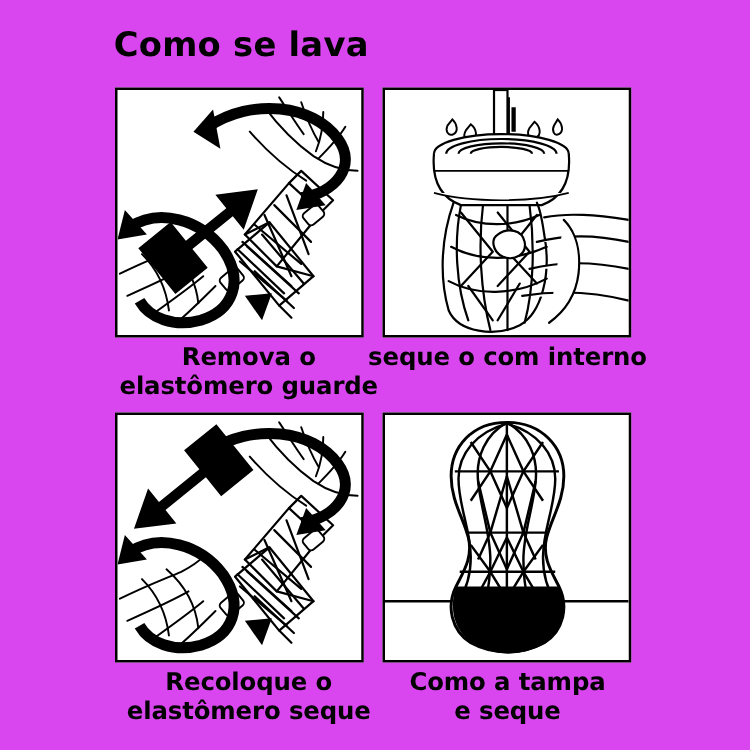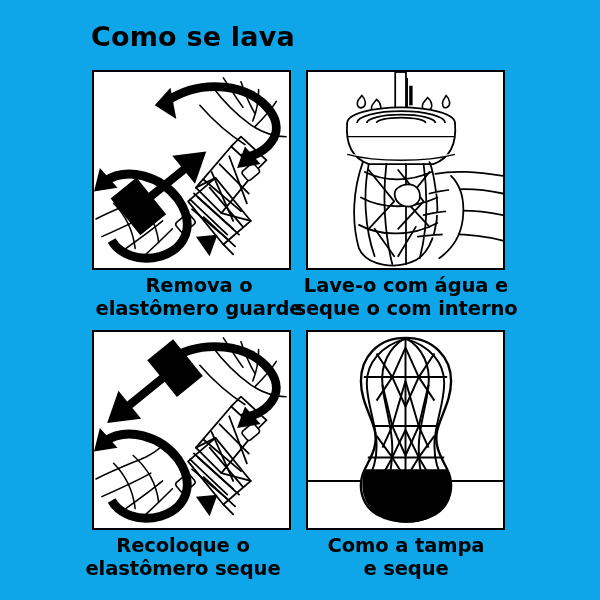--- a/index.html
+++ b/index.html
@@ -13,21 +13,21 @@
     font-family: "DejaVu Sans", sans-serif;
     color: #000000;
     overflow: hidden;
     position: relative;
   }
   #page {
     position: absolute;
     left: 0; top: 0;
     width: 600px;
     height: 600px;
-    background: #0ea5e9;
+    background: #d946ef;
   }
   #title {
     position: absolute;
     left: 91px;
     top: 20px;
     font-size: 27px;
     font-weight: bold;
     letter-spacing: 0.2px;
     line-height: 34px;
     white-space: nowrap;
@@ -52,21 +52,21 @@
     position: absolute;
     width: 250px;
     text-align: center;
     font-size: 19.5px;
     font-weight: bold;
     line-height: 23px;
     letter-spacing: -0.1px;
   }
   #caption-1 { left: 74px;  top: 274px; }
   #caption-2 { left: 281px; top: 274px; }
-  #caption-3 { left: 58px;  top: 534px; }
+  #caption-3 { left: 74px;  top: 534px; }
   #caption-4 { left: 281px; top: 534px; }
   .caption .line { display: block; white-space: nowrap; }
 </style>
 </head>
 <body>
 
 <div id="page">
 
   <div id="title">Como se lava</div>
 
@@ -307,21 +307,20 @@
       </g>
     </svg>
   </div>
 
   <div class="caption" id="caption-1">
     <span class="line">Remova o</span>
     <span class="line">elastômero guarde</span>
   </div>
 
   <div class="caption" id="caption-2">
-    <span class="line">Lave-o com água e</span>
     <span class="line">seque o com interno</span>
   </div>
 
   <div class="caption" id="caption-3">
     <span class="line">Recoloque o</span>
     <span class="line">elastômero seque</span>
   </div>
 
   <div class="caption" id="caption-4">
     <span class="line">Como a tampa</span>

